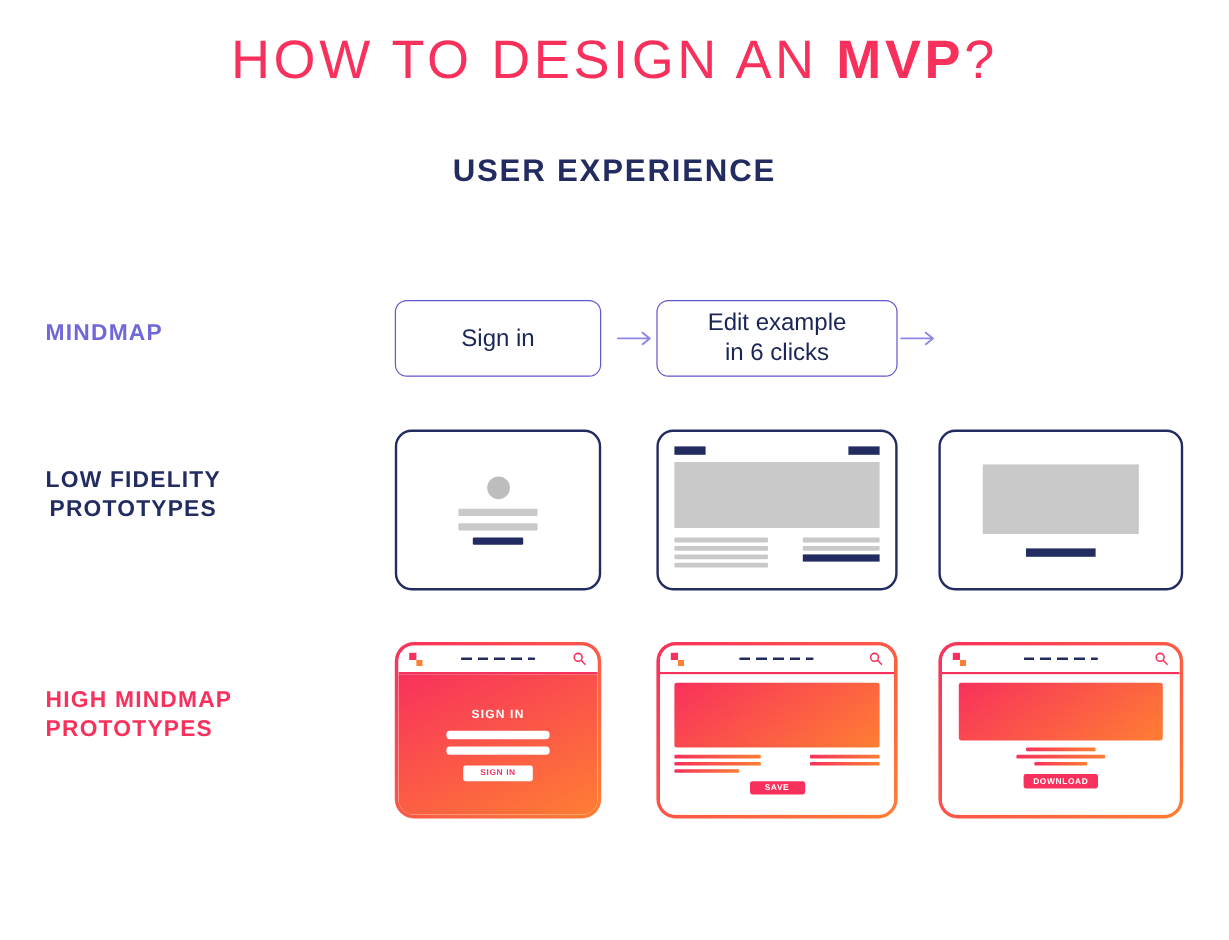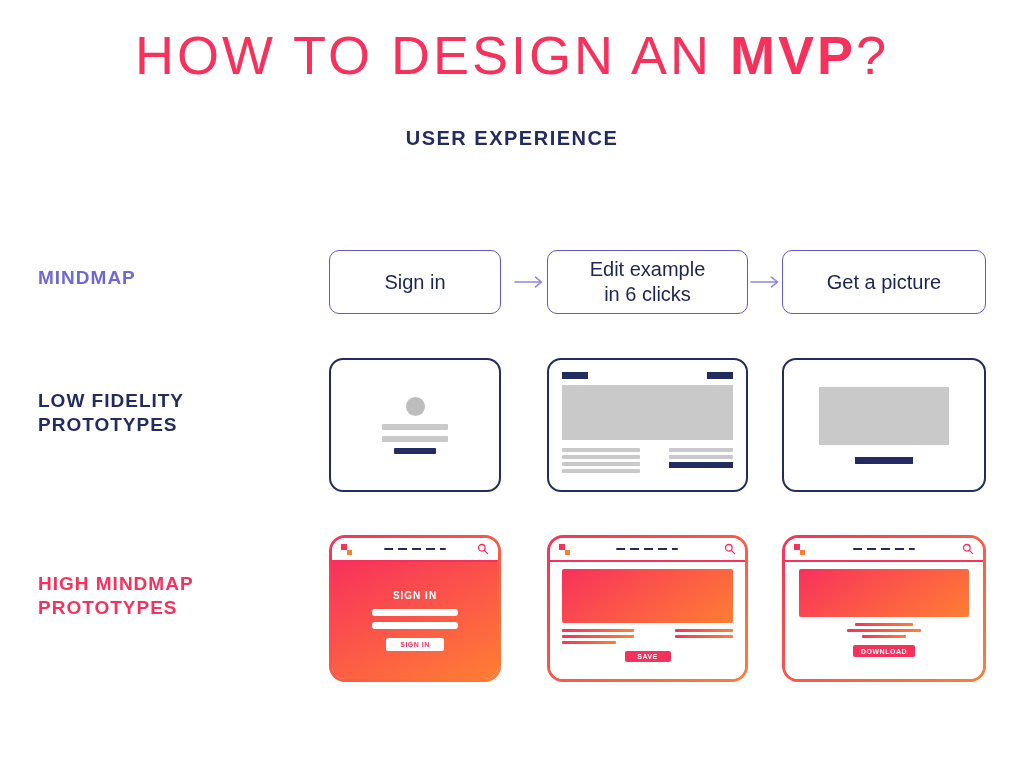--- a/index.html
+++ b/index.html
@@ -4,39 +4,39 @@
 <style>
   * { margin:0; padding:0; box-sizing:border-box; }
   html,body { background:#ffffff; }
   body { font-family:"Liberation Sans", sans-serif; }
 
   .page { position:relative; width:1024px; height:783px; background:#ffffff; overflow:hidden; }
 
   
   .title {
     position:absolute; top:24px; left:0; width:100%;
-    text-align:center; font-size:54px; font-weight:500;
+    text-align:center; font-size:45px; font-weight:500;
     letter-spacing:3px; color:var(--pink,#F8315C); white-space:nowrap;
   }
   .title b { font-weight:800; }
   .subtitle {
     position:absolute; top:127px; left:0; width:100%;
-    text-align:center; font-size:20px; font-weight:700;
+    text-align:center; font-size:26px; font-weight:700;
     letter-spacing:1.5px; color:var(--navy,#232C61);
   }
   .description {
     position:absolute; top:168px; left:0; width:100%;
     text-align:center; font-size:27px; font-weight:400;
     letter-spacing:0.3px; color:var(--navy,#232C61);
   }
 
   
   .row-label { position:absolute; left:38px; font-size:19px; font-weight:600; letter-spacing:1px; line-height:1.25; }
   .mindmap-label { top:266px; color:var(--purple,#7067D9); }
-  .lowfi-label  { top:389px; color:var(--navy,#232C61); }
+  .lowfi-label  { top:389px; color:var(--navy,#232C61);text-align:center; }
   .highfi-label { top:572px; color:var(--pink,#F8315C); }
 
   
   .col1 { left:329px; width:172px; }
   .col2 { left:547px; width:201px; }
   .col3 { left:782px; width:204px; }
 
   
   .mm-node {
     position:absolute; top:250px; height:64px; background:#fff;
@@ -144,23 +144,20 @@
 
   <div class="mm-node col2">
     <span>Edit example</span>
     <span>in 6 clicks</span>
   </div>
 
   <svg class="mm-arrow arrow2" viewBox="0 0 30 14">
     <path d="M1 7 H27 M21.5 2.2 L27.5 7 L21.5 11.8"></path>
   </svg>
 
-  <div class="mm-node col3">
-    <span>Get a picture</span>
-  </div>
 
   <div class="row-label lowfi-label">
     <div>LOW FIDELITY</div>
     <div>PROTOTYPES</div>
   </div>
 
   <div class="lf-card col1 lf1">
     <span class="lf-avatar"></span>
     <span class="lf-bar gray w66"></span>
     <span class="lf-bar gray w66"></span>

